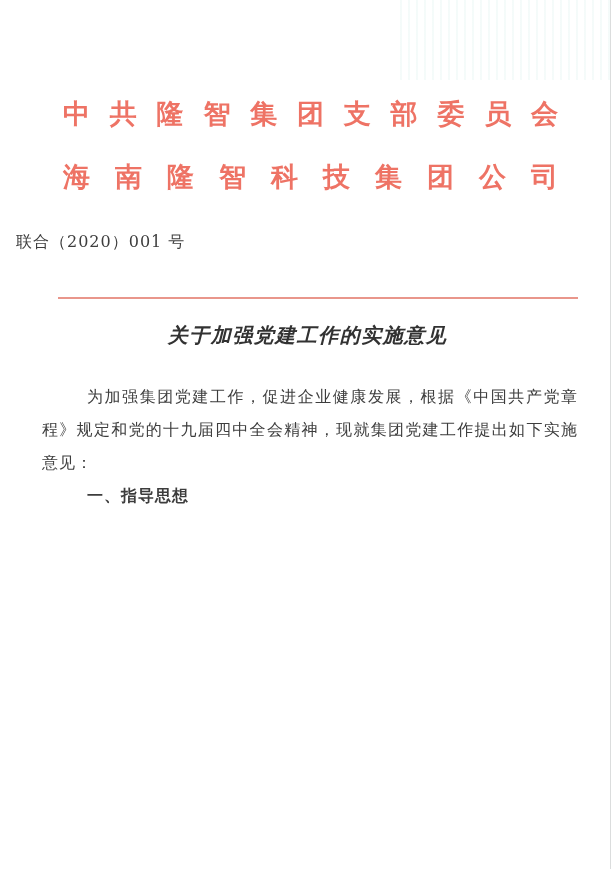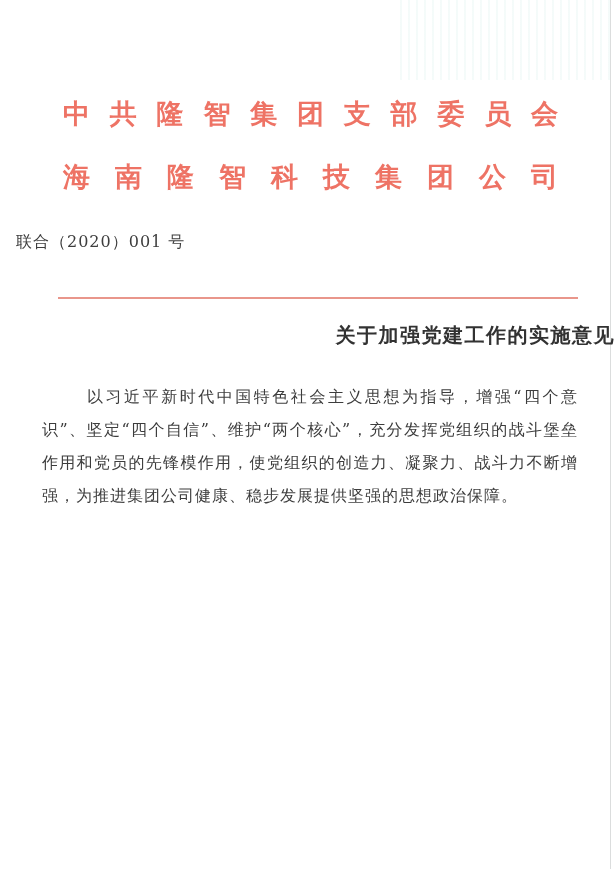--- a/index.html
+++ b/index.html
@@ -39,25 +39,26 @@
   .red-divider {
     position: absolute;
     left: 58px; top: 297px;
     width: 520px; height: 2px;
     background: #e9968b;
   }
 
   .doc-title {
     position: absolute;
     top: 322px; left: 0; width: 100%;
-    text-align: right;
+    text-align: center;
     color: #323232;
     font-size: 20px;
     font-weight: bold;
     letter-spacing: 1.5px;
+    font-style: italic;
   }
 
   .content {
     position: absolute;
     left: 42px; top: 380px;
     width: 536px;
     color: #3d3d3d;
     font-size: 16px;
     line-height: 33px;
     letter-spacing: 1px;
@@ -119,16 +120,17 @@
       <span>司</span>
     </div>
 
   <div class="doc-number">联合（2020）001 号</div>
 
   <div class="red-divider"></div>
 
   <div class="doc-title">关于加强党建工作的实施意见</div>
 
   <div class="content">
-    <p>以习近平新时代中国特色社会主义思想为指导，增强“四个意识”、坚定“四个自信”、维护“两个核心”，充分发挥党组织的战斗堡垒作用和党员的先锋模作用，使党组织的创造力、凝聚力、战斗力不断增强，为推进集团公司健康、稳步发展提供坚强的思想政治保障。</p>
+    <p>为加强集团党建工作，促进企业健康发展，根据《中国共产党章程》规定和党的十九届四中全会精神，现就集团党建工作提出如下实施意见：</p>
+    <p class="sec-heading">一、指导思想</p>
   </div>
 
 </div>
 
 </body></html>

